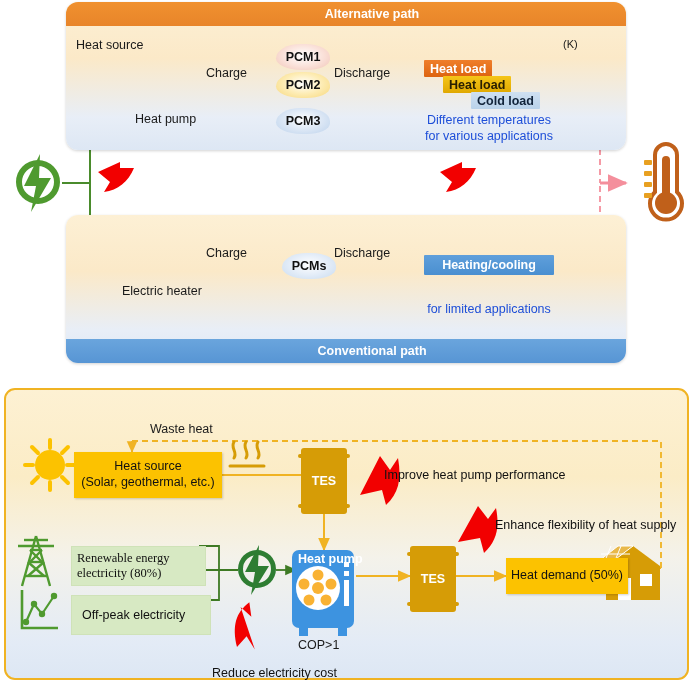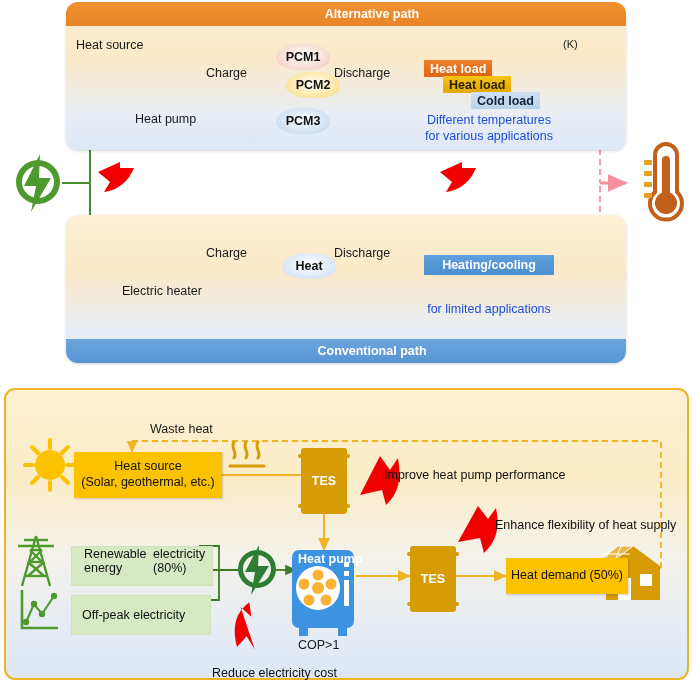--- a/index.html
+++ b/index.html
@@ -241,36 +241,36 @@
   <div class="panel" id="conv-panel">
     <div class="band" id="conv-band">Conventional path</div>
   </div>
 
   <div class="lbl" style="left:76px;top:38px;">Heat source</div>
   <div class="lbl" style="left:135px;top:112px;">Heat pump</div>
   <div class="lbl" style="left:206px;top:66px;">Charge</div>
   <div class="lbl" style="left:334px;top:66px;">Discharge</div>
 
   <div class="cloud" id="pcm1" style="left:276px;top:44px;">PCM1</div>
-  <div class="cloud" id="pcm2" style="left:286px;top:72px;">PCM2</div>
+  <div class="cloud" id="pcm2" style="left:276px;top:72px;">PCM2</div>
   <div class="cloud" id="pcm3" style="left:276px;top:108px;">PCM3</div>
 
   <div class="chip" id="heatload1" style="left:424px;top:60px;">Heat load</div>
   <div class="chip" id="heatload2" style="left:443px;top:76px;">Heat load</div>
   <div class="chip" id="coldload" style="left:471px;top:92px;">Cold load</div>
 
   <div class="lbl" style="left:563px;top:38px;font-size:11px;">(K)</div>
 
   <div class="small-note" style="left:404px;top:113px;width:170px;">Different temperatures</div>
   <div class="small-note" style="left:404px;top:129px;width:170px;">for various applications</div>
 
   <div class="lbl" style="left:122px;top:284px;">Electric heater</div>
   <div class="lbl" style="left:206px;top:246px;">Charge</div>
   <div class="lbl" style="left:334px;top:246px;">Discharge</div>
-  <div class="cloud" id="pcms" style="left:282px;top:253px;background:radial-gradient(ellipse at 50% 45%,#fff 0%,#e4edf8 50%,#c8dbf0 100%);">Heat</div>
+  <div class="cloud" id="pcms" style="left:282px;top:253px;background:radial-gradient(ellipse at 50% 45%,#fff 0%,#e4edf8 50%,#c8dbf0 100%);">PCMs</div>
   <div class="chip" id="heatcool" style="left:424px;top:255px;">Heating/cooling</div>
   <div class="small-note" style="left:404px;top:302px;width:170px;">for limited applications</div>
 </div>
 
 <div id="bottom-figure">
 
   <svg width="681" height="288" style="position:absolute;left:0;top:0;">
     <defs>
       <marker id="arrY" markerWidth="7" markerHeight="7" refX="6" refY="3.5" orient="auto">
         <path d="M0,0.6 L6.6,3.5 L0,6.4 z" fill="#f0b323"></path>
@@ -405,21 +405,21 @@
     <span>(Solar, geothermal, etc.)</span>
   </div>
 
   <div class="tes" style="left:295px;top:58px;width:46px;height:66px;">TES</div>
   <div class="tes" style="left:404px;top:156px;width:46px;height:66px;">TES</div>
 
   <div class="redtxt" style="left:378px;top:78px;">Improve heat pump performance</div>
   <div class="redtxt" style="left:489px;top:128px;">Enhance flexibility of heat supply</div>
   <div class="redtxt" style="left:182px;top:276px;margin-left:24px;">Reduce electricity cost</div>
 
-  <div class="gbox" style="left:65px;top:156px;width:128px;height:38px;flex-direction:row;align-items:flex-start;justify-content:center;padding-left:12px;">
+  <div class="gbox" style="left:65px;top:156px;width:128px;height:38px;flex-direction:column;align-items:flex-start;justify-content:center;padding-left:5px;font-family:Liberation Serif, serif;">
     <span>Renewable energy</span>
     <span>electricity (80%)</span>
   </div>
   <div class="gbox" style="left:65px;top:205px;width:128px;height:38px;">Off-peak electricity</div>
 
   <div class="lbl lbl-b" style="left:292px;top:162px;color:#fff;">Heat pump</div>
   <div class="lbl" style="left:292px;top:248px;">COP&gt;1</div>
 
   <div class="ybox" style="left:500px;top:168px;width:122px;height:36px;">Heat demand (50%)</div>
 </div>

